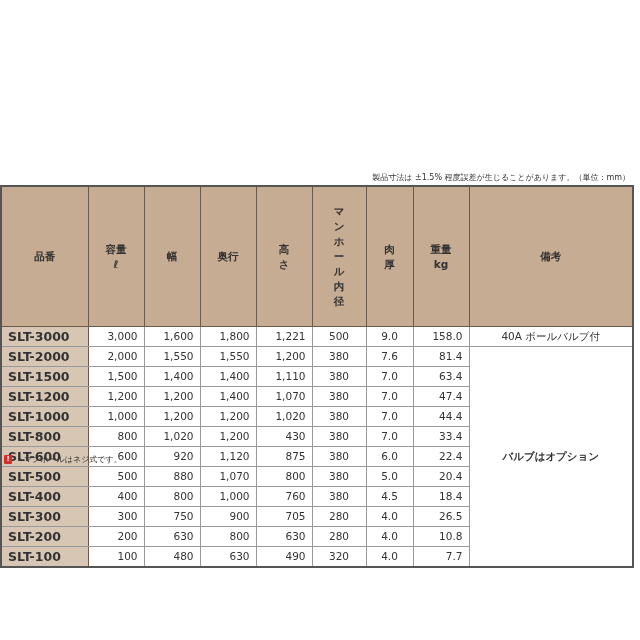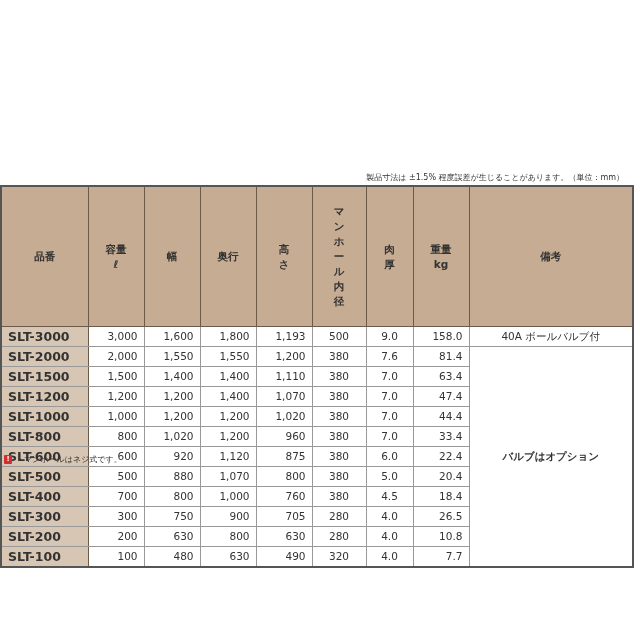--- a/index.html
+++ b/index.html
@@ -1,18 +1,18 @@
 <!DOCTYPE html>
 <html><head>
 <meta charset="utf-8">
 <style>
   html, body { margin:0; padding:0; background:#ffffff; }
   body { width:640px; height:640px; position:relative; overflow:hidden;
          font-family:"DejaVu Sans", "Liberation Sans", sans-serif; color:#333; }
-  .note-top { position:absolute; top:172px; right:16px; font-size:8px; color:#333; white-space:nowrap; }
+  .note-top { position:absolute; top:172px; right:10px; font-size:8px; color:#333; white-space:nowrap; }
   table.spec { position:absolute; left:0; top:185px; width:634px; border-collapse:collapse;
                border:2px solid #555; table-layout:fixed; }
   table.spec th { background:#c6ac92; color:#333; font-weight:bold; font-size:10.5px;
                   border:1px solid #6b5a4a; height:40px; padding:17px; text-align:center; line-height:15px; }
   table.spec td { border:1px solid #999; height:19px; padding:0 6px; font-size:10.5px;
                   text-align:right; color:#333; line-height:19px; }
   table.spec td.model { background:#d7c6b3; text-align:left; font-weight:bold; font-size:12.5px;
                         color:#333; padding-left:6px; border-right:1px solid #6b5a4a; }
   table.spec td.center { text-align:center; }
   table.spec td.remark { text-align:center; padding:0; }
@@ -53,21 +53,21 @@
       <th>重量 kg</th>
       <th>備考</th>
     </tr>
   </thead>
   <tbody id="tbody">
       <tr>
         <td class="model">SLT-3000</td>
         <td>3,000</td>
         <td>1,600</td>
         <td>1,800</td>
-        <td>1,193</td>
+        <td>1,221</td>
         <td class="center">500</td>
         <td class="center">9.0</td>
         <td>158.0</td>
         <td class="remark">40A ボールバルブ付</td>
       </tr>
       <tr>
         <td class="model">SLT-2000</td>
         <td>2,000</td>
         <td>1,550</td>
         <td>1,550</td>
@@ -105,21 +105,21 @@
         <td>1,020</td>
         <td class="center">380</td>
         <td class="center">7.0</td>
         <td>44.4</td>
       </tr>
       <tr>
         <td class="model">SLT-800</td>
         <td>800</td>
         <td>1,020</td>
         <td>1,200</td>
-        <td>960</td>
+        <td>430</td>
         <td class="center">380</td>
         <td class="center">7.0</td>
         <td>33.4</td>
       </tr>
       <tr>
         <td class="model">SLT-600</td>
         <td>600</td>
         <td>920</td>
         <td>1,120</td>
         <td>875</td>
@@ -132,21 +132,21 @@
         <td>500</td>
         <td>880</td>
         <td>1,070</td>
         <td>800</td>
         <td class="center">380</td>
         <td class="center">5.0</td>
         <td>20.4</td>
       </tr>
       <tr>
         <td class="model">SLT-400</td>
-        <td>700</td>
+        <td>400</td>
         <td>800</td>
         <td>1,000</td>
         <td>760</td>
         <td class="center">380</td>
         <td class="center">4.5</td>
         <td>18.4</td>
       </tr>
       <tr>
         <td class="model">SLT-300</td>
         <td>300</td>

